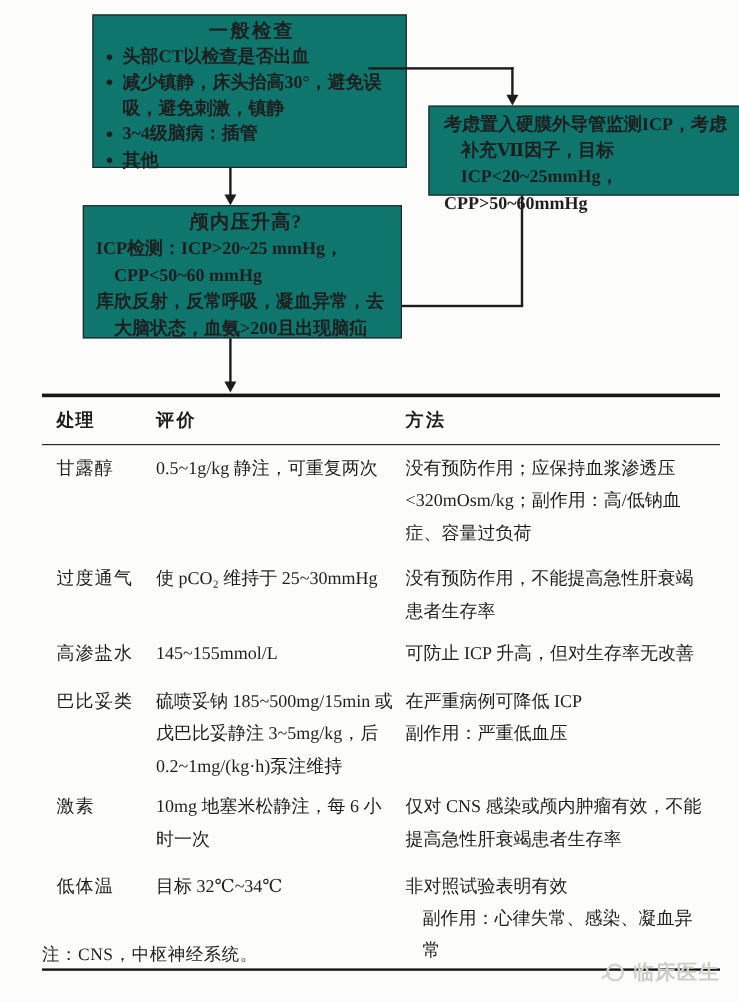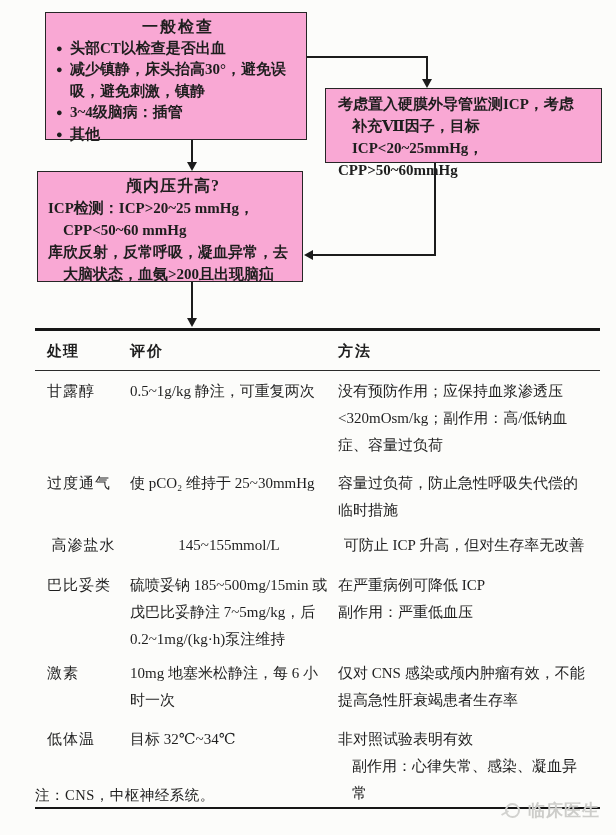--- a/index.html
+++ b/index.html
@@ -12,24 +12,25 @@
     background: #fcfcfa;
     color: #1e1e1e;
     font-family: "Liberation Serif", "DejaVu Serif", serif;
     overflow: hidden;
   }
 
   
   .fc-box {
     position: absolute;
     border: 1.6px solid #262626;
-    background: #f9a8d4;
+    background: #0f766e;
     font-size: 15px;
     font-weight: 600;
     line-height: 21.5px;
+    margin-left: 32px;
   }
   .box-general { left: 45px; top: 12px; width: 262px; height: 128px; padding: 3px 6px 0 10px; }
   .box-general .bx-title { text-align: center; font-weight: 700; font-size: 16px; letter-spacing: 2px; }
   .bullet-item { display: flex; }
   .bullet-mark { width: 14px; flex: 0 0 14px; font-size: 11px; line-height: 21.5px; }
   .bullet-text { flex: 1; }
 
   .box-monitor { left: 325px; top: 88px; width: 277px; height: 75px; padding: 4px 6px 0 12px; line-height: 22px; }
   .box-monitor .ln1 { padding-left: 0; }
   .box-monitor .ln2 { padding-left: 14px; }
@@ -69,21 +70,21 @@
     min-height: 40px;
     border-bottom: 1.2px solid #2b2b2b;
     font-family: "Liberation Sans", "DejaVu Sans", sans-serif;
     font-weight: 700;
     letter-spacing: 2px;
   }
   .thead-row > div { padding-top: 6px; }
   .cell-treatment { padding-left: 12px; letter-spacing: 1px; }
   .r1 { min-height: 92px; }
   .r2 { min-height: 62px; }
-  .r3 { min-height: 40px; text-align: center; }
+  .r3 { min-height: 40px; }
   .r4 { min-height: 86px; }
   .r5 { min-height: 66px; }
   .r6 { min-height: 58px; }
   .eval-indent { padding-left: 14px; }
 
   
   .footnote {
     position: absolute; left: 35px; top: 786px;
     font-size: 14.5px; letter-spacing: 0.5px;
   }
@@ -174,35 +175,35 @@
       <div>0.5~1g/kg 静注，可重复两次</div>
       <div>
         <div>没有预防作用；应保持血浆渗透压&lt;320mOsm/kg；副作用：高/低钠血症、容量过负荷</div>
       </div>
     </div>
 
     <div class="trow r2">
       <div class="cell-treatment">过度通气</div>
       <div>使 pCO₂ 维持于 25~30mmHg</div>
       <div>
-        <div>容量过负荷，防止急性呼吸失代偿的临时措施</div>
+        <div>没有预防作用，不能提高急性肝衰竭患者生存率</div>
       </div>
     </div>
 
     <div class="trow r3">
       <div class="cell-treatment">高渗盐水</div>
       <div>145~155mmol/L</div>
       <div>
         <div>可防止 ICP 升高，但对生存率无改善</div>
       </div>
     </div>
 
     <div class="trow r4">
       <div class="cell-treatment">巴比妥类</div>
-      <div>硫喷妥钠 185~500mg/15min 或戊巴比妥静注 7~5mg/kg，后 0.2~1mg/(kg·h)泵注维持</div>
+      <div>硫喷妥钠 185~500mg/15min 或戊巴比妥静注 3~5mg/kg，后 0.2~1mg/(kg·h)泵注维持</div>
       <div>
         <div>在严重病例可降低 ICP</div>
         <div>副作用：严重低血压</div>
       </div>
     </div>
 
     <div class="trow r5">
       <div class="cell-treatment">激素</div>
       <div>10mg 地塞米松静注，每 6 小时一次</div>
       <div>

